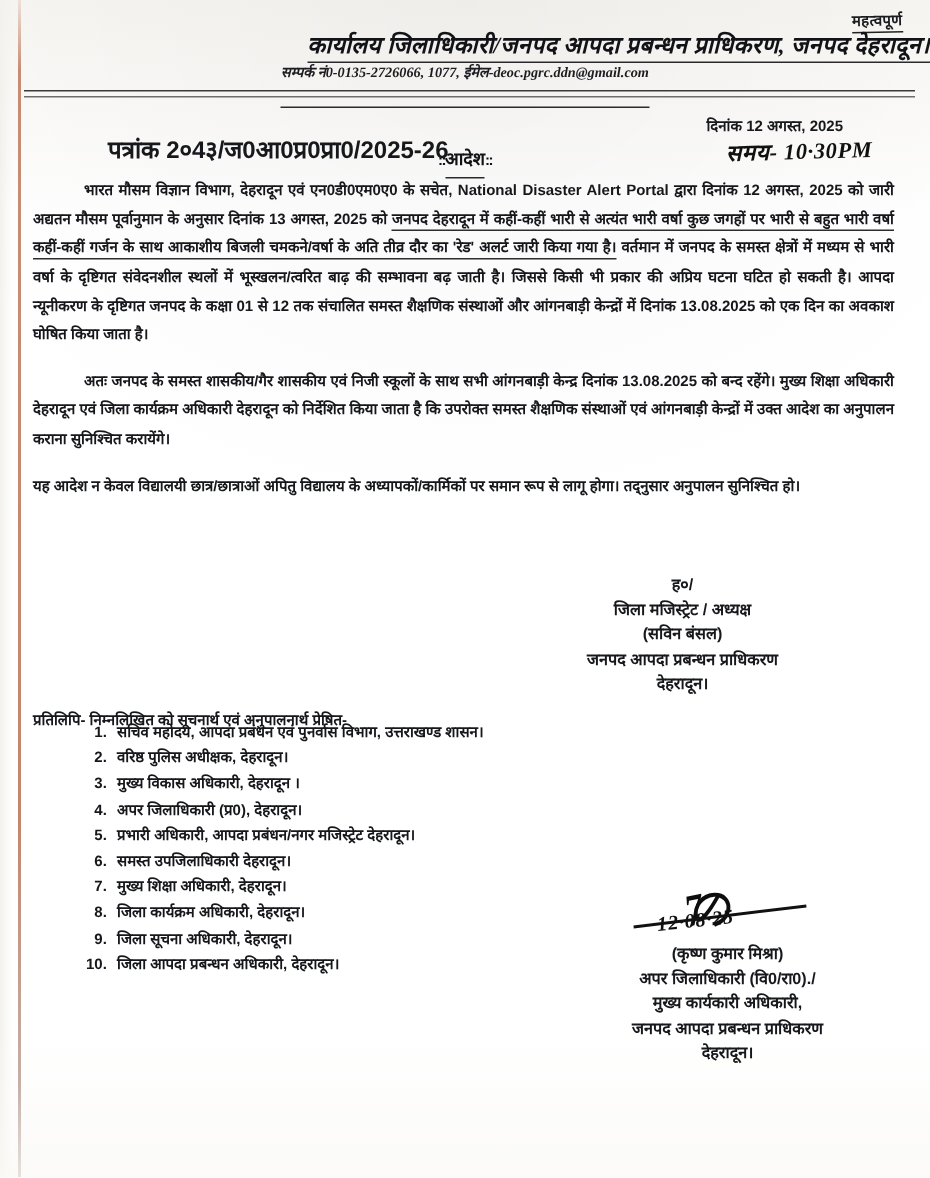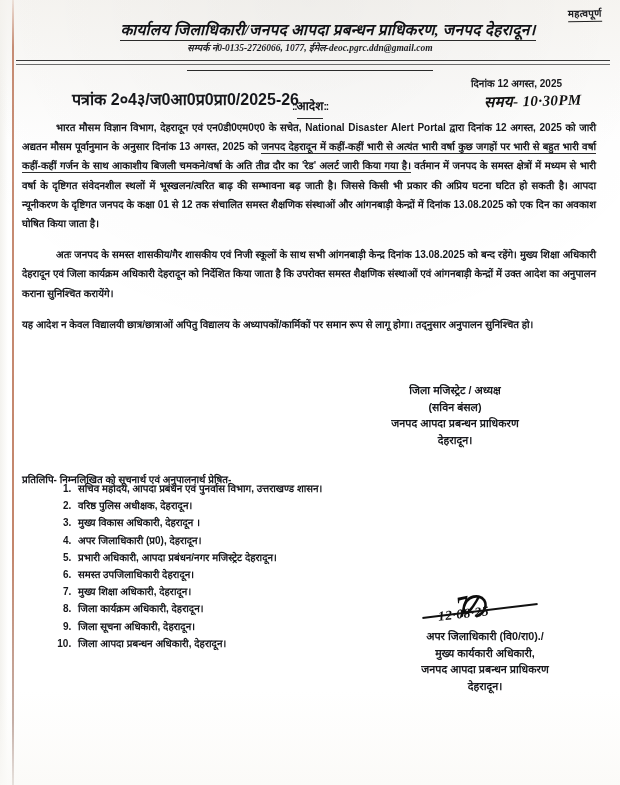--- a/index.html
+++ b/index.html
@@ -63,21 +63,21 @@
     border-bottom: 1.4px solid #222;
     padding-bottom: 1px;
     letter-spacing: 0.2px;
     transform: rotate(-1.2deg);
     font-family: "Liberation Serif", serif;
   }
   .office-title {
     position: absolute;
     left: 4px; right: 0;
     top: 18px;
-    text-align: center;
+    text-align: right;
     font-family: "Liberation Serif", serif;
     font-style: italic;
     font-weight: 700;
     font-size: 15.5px;
     letter-spacing: 0.2px;
     color: #121317;
     padding-left: 32px;
   }
   .office-title span.u {
     border-bottom: 1.2px solid #2a2a2a;
@@ -295,20 +295,21 @@
       <span class="deco">::</span><span class="word">आदेश</span><span class="deco">::</span>
     </div>
 
     <div class="body-wrap">
       <p class="para">भारत मौसम विज्ञान विभाग, देहरादून एवं एन0डी0एम0ए0 के सचेत, National Disaster Alert Portal द्वारा दिनांक 12 अगस्त, 2025 को जारी अद्यतन मौसम पूर्वानुमान के अनुसार दिनांक 13 अगस्त, 2025 को <span class="u-seg">जनपद देहरादून में कहीं-कहीं भारी से अत्यंत भारी वर्षा कुछ जगहों पर भारी से बहुत भारी वर्षा कहीं-कहीं गर्जन के साथ आकाशीय बिजली चमकने/वर्षा के अति तीव्र दौर का 'रेड' अलर्ट जारी किया गया है।</span> वर्तमान में जनपद के समस्त क्षेत्रों में मध्यम से भारी वर्षा के दृष्टिगत संवेदनशील स्थलों में भूस्खलन/त्वरित बाढ़ की सम्भावना बढ़ जाती है। जिससे किसी भी प्रकार की अप्रिय घटना घटित हो सकती है। आपदा न्यूनीकरण के दृष्टिगत जनपद के कक्षा 01 से 12 तक संचालित समस्त शैक्षणिक संस्थाओं और आंगनबाड़ी केन्द्रों में दिनांक 13.08.2025 को एक दिन का अवकाश घोषित किया जाता है।</p>
       <p class="para">अतः जनपद के समस्त शासकीय/गैर शासकीय एवं निजी स्कूलों के साथ सभी आंगनबाड़ी केन्द्र दिनांक 13.08.2025 को बन्द रहेंगे। मुख्य शिक्षा अधिकारी देहरादून एवं जिला कार्यक्रम अधिकारी देहरादून को निर्देशित किया जाता है कि उपरोक्त समस्त शैक्षणिक संस्थाओं एवं आंगनबाड़ी केन्द्रों में उक्त आदेश का अनुपालन कराना सुनिश्चित करायेंगे।</p>
       <p class="para no-indent">यह आदेश न केवल विद्यालयी छात्र/छात्राओं अपितु विद्यालय के अध्यापकों/कार्मिकों पर समान रूप से लागू होगा। तद्नुसार अनुपालन सुनिश्चित हो।</p>
     </div>
 
     <div class="sig-block-1">
+      <div>ह०/</div>
       <div>जिला मजिस्ट्रेट / अध्यक्ष</div>
       <div>(सविन बंसल)</div>
       <div>जनपद आपदा प्रबन्धन प्राधिकरण</div>
       <div>देहरादून।</div>
     </div>
 
     <div class="copy-head">प्रतिलिपि- निम्नलिखित को सूचनार्थ एवं अनुपालनार्थ प्रेषित-</div>
 
     <ol class="copy-list">
       <li>सचिव महोदय, आपदा प्रबंधन एवं पुनर्वास विभाग, उत्तराखण्ड शासन।</li>
@@ -323,20 +324,21 @@
       <li>जिला आपदा प्रबन्धन अधिकारी, देहरादून।</li>
     </ol>
 
     <div class="sig-2-wrap">
       <div class="sig-mark">
         <div class="sig-glyph">7<span style="display:inline-block;transform:translateX(-9px) rotate(18deg)">の</span></div>
         <div class="sig-stroke"></div>
         <div class="sig-date">12·08·25</div>
       </div>
       <div class="sig-lines-2">
+        <div>(कृष्ण कुमार मिश्रा)</div>
         <div>अपर जिलाधिकारी (वि0/रा0)./</div>
         <div>मुख्य कार्यकारी अधिकारी,</div>
         <div>जनपद आपदा प्रबन्धन प्राधिकरण</div>
         <div>देहरादून।</div>
       </div>
     </div>
 
   </div>
 </div>
 

